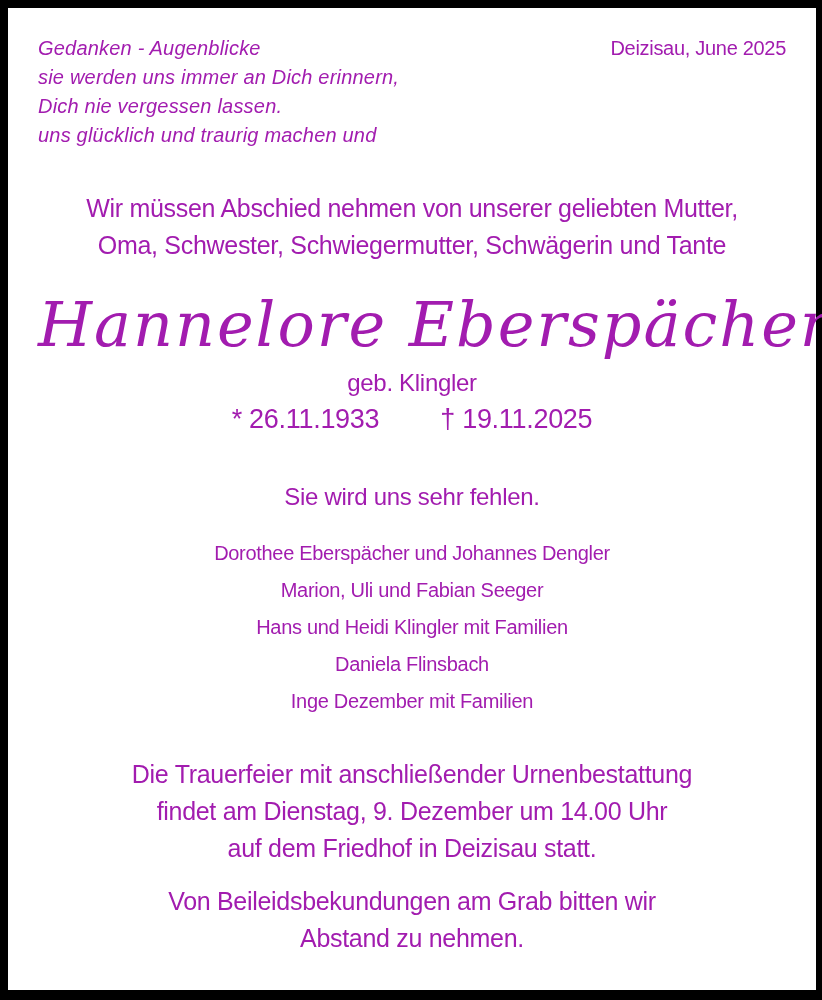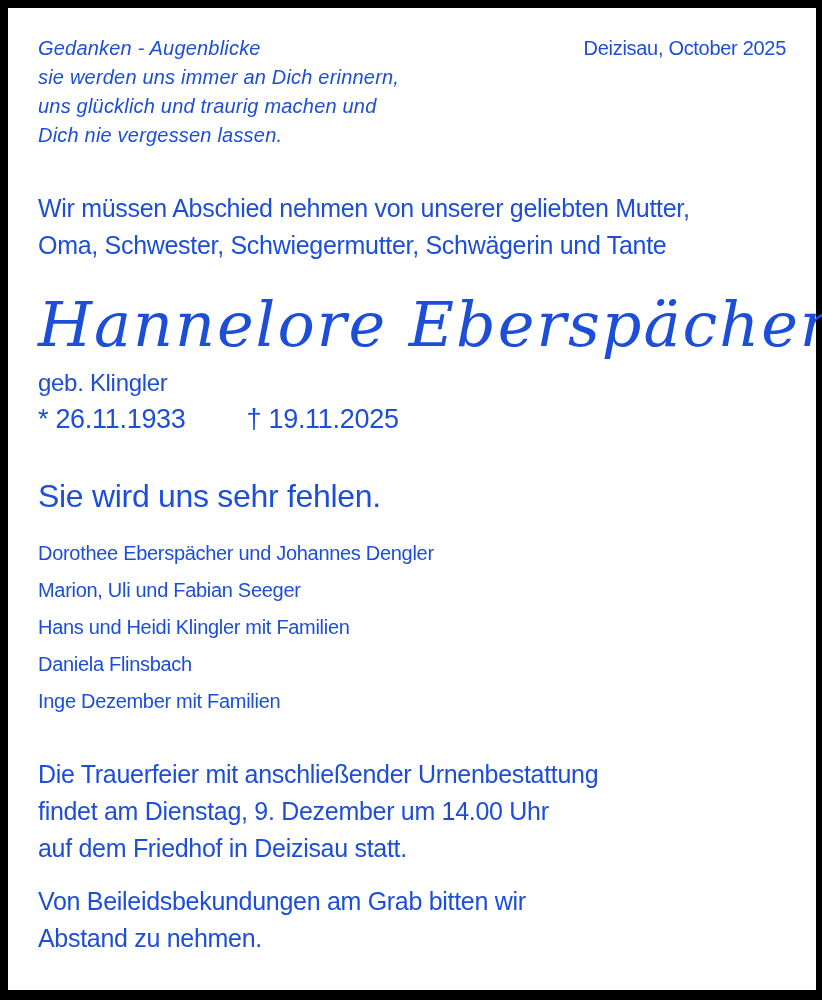--- a/index.html
+++ b/index.html
@@ -7,21 +7,21 @@
     padding: 0;
     background: #000000;
   }
   .frame {
     position: relative;
     width: 822px;
     height: 1000px;
     background: #000000;
     overflow: hidden;
     font-family: "Liberation Sans", sans-serif;
-    color: #1d4ed8;
+    color: #a21caf;
   }
   .sheet {
     position: absolute;
     left: 8px;
     top: 8px;
     right: 6px;
     bottom: 10px;
     background: #ffffff;
     box-sizing: border-box;
     padding: 26px 30px 0 30px;
@@ -39,20 +39,21 @@
     letter-spacing: 0.2px;
     white-space: nowrap;
   }
   .dateline {
     font-size: 20px;
     line-height: 29px;
     letter-spacing: -0.3px;
     white-space: nowrap;
   }
   .centered {
+    text-align: center;
   }
   .intro {
     margin-top: 40px;
     font-size: 25px;
     line-height: 37px;
     letter-spacing: -0.3px;
   }
   .deceased-name {
     margin-top: 18px;
     font-family: "DejaVu Serif", serif;
@@ -72,21 +73,21 @@
     margin-top: 4px;
     font-size: 27px;
     line-height: 34px;
     letter-spacing: -0.3px;
   }
   .dates .birth {
     margin-right: 61px;
   }
   .tribute {
     margin-top: 42px;
-    font-size: 32px;
+    font-size: 24px;
     line-height: 37px;
     letter-spacing: -0.3px;
   }
   .mourners {
     margin-top: 20px;
     font-size: 20px;
     line-height: 37px;
     letter-spacing: -0.3px;
   }
   .funeral {
@@ -105,24 +106,24 @@
 </head>
 <body>
 
 <div class="frame">
   <div class="sheet">
 
     <div class="header">
       <div class="epigraph">
         <div>Gedanken - Augenblicke</div>
         <div>sie werden uns immer an Dich erinnern,</div>
+        <div>Dich nie vergessen lassen.</div>
         <div>uns glücklich und traurig machen und</div>
-        <div>Dich nie vergessen lassen.</div>
       </div>
-      <div class="dateline">Deizisau, October 2025</div>
+      <div class="dateline">Deizisau, June 2025</div>
     </div>
 
     <div class="intro centered">
       <div>Wir müssen Abschied nehmen von unserer geliebten Mutter,</div>
       <div>Oma, Schwester, Schwiegermutter, Schwägerin und Tante</div>
     </div>
 
     <div class="deceased-name centered">Hannelore Eberspächer</div>
 
     <div class="maiden-name centered">geb. Klingler</div>

